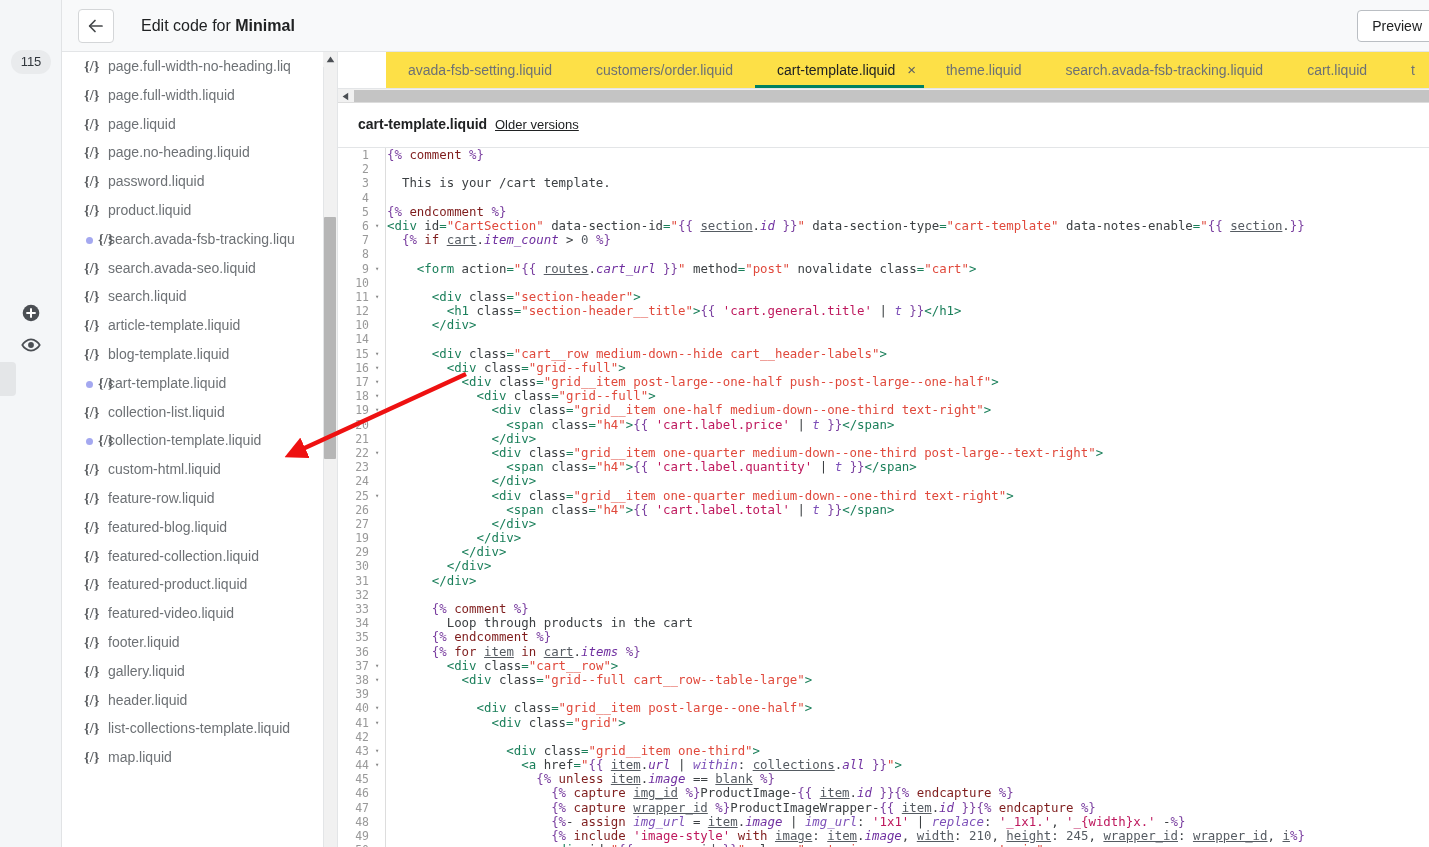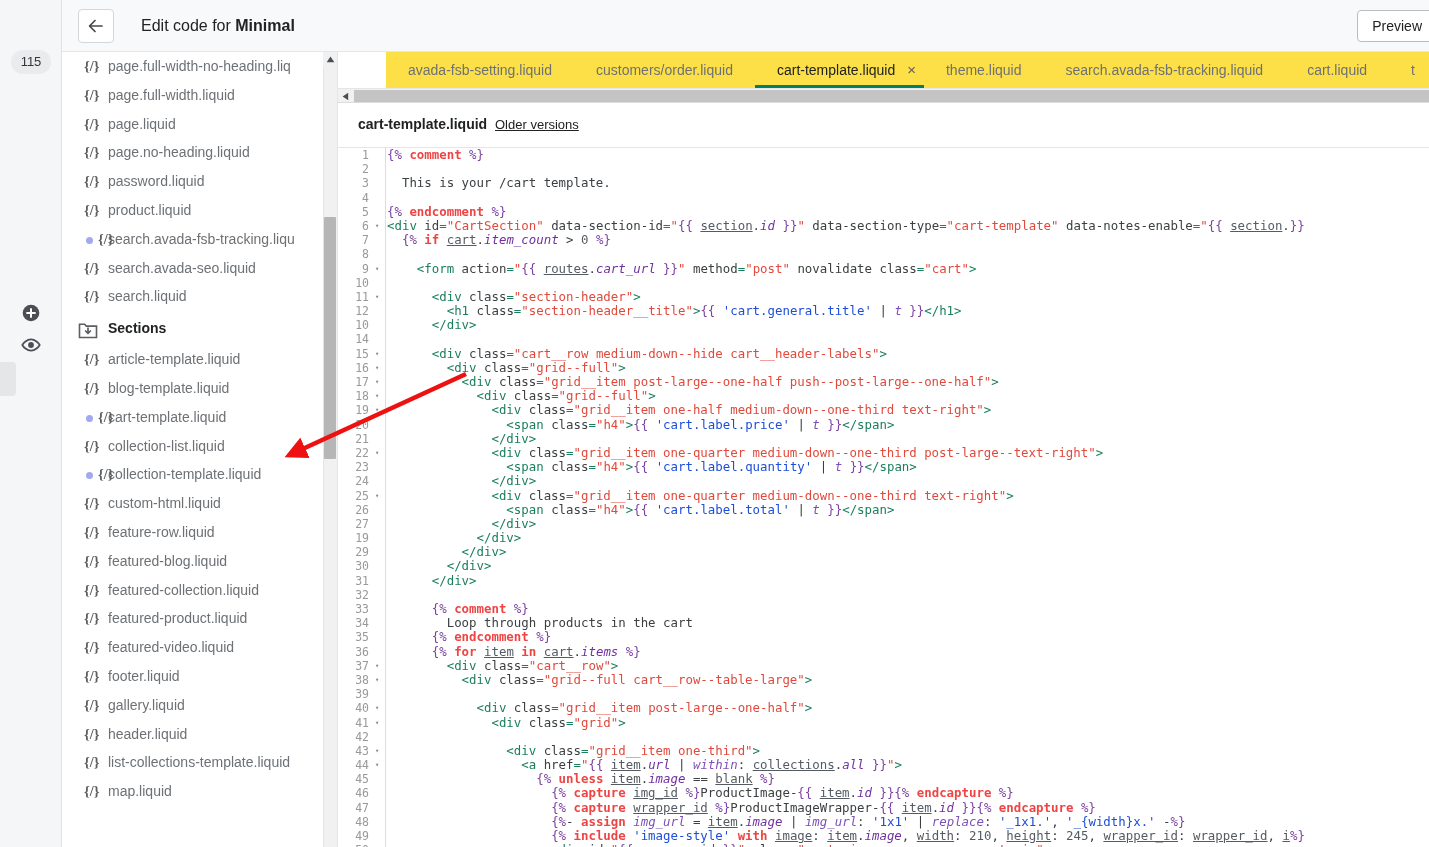--- a/index.html
+++ b/index.html
@@ -154,24 +154,24 @@
     font-family:"DejaVu Sans Mono", monospace; font-size:12.4px;
     white-space:pre; overflow:hidden;
   }
   .cline { height:14.2px; line-height:14.2px; }
 
   
   .t-tag    { color:#1a7f5a; }
   .t-attr   { color:#1a7f5a; }
   .t-str    { color:#e0493c; }
   .t-liq    { color:#7a3fa0; }
-  .t-kw     { color:#ef4444; font-weight:700; }
+  .t-kw     { color:#7f1d1d; font-weight:400; }
   .t-var    { color:#555b62;text-decoration:underline; }
   .t-prop   { color:#6f2fa0; font-style:italic; }
-  .t-sq     { color:#1d4ed8; }
+  .t-sq     { color:#be185d; }
   .t-num    { color:#555b62; }
   .t-plain  { color:#3c4043; }
   .t-filt   { color:#7d50b8; font-style:italic; }
   .t-punc   { color:#3c4043; }
 
   
   #arrow { position:absolute; left:0; top:0; width:1429px; height:847px; pointer-events:none; }
 </style>
 </head>
 <body>
@@ -210,24 +210,20 @@
   <div id="filelist">
       <div class="frow"><span class="brace">{/}</span><span>page.full-width-no-heading.liq</span></div>
       <div class="frow"><span class="brace">{/}</span><span>page.full-width.liquid</span></div>
       <div class="frow"><span class="brace">{/}</span><span>page.liquid</span></div>
       <div class="frow"><span class="brace">{/}</span><span>page.no-heading.liquid</span></div>
       <div class="frow"><span class="brace">{/}</span><span>password.liquid</span></div>
       <div class="frow"><span class="brace">{/}</span><span>product.liquid</span></div>
       <div class="frow haddot"><span class="dot"></span><span class="brace">{/}</span><span>search.avada-fsb-tracking.liqu</span></div>
       <div class="frow"><span class="brace">{/}</span><span>search.avada-seo.liquid</span></div>
       <div class="frow"><span class="brace">{/}</span><span>search.liquid</span></div>
-      <div class="sect-head"><span class="foldericon"><svg width="20" height="20" viewBox="0 0 20 20">
-            <path d="M1.5 4.2h5.2l1.6 1.9h10.2v11.4H1.5z" fill="#fff" stroke="#5c5f62" stroke-width="1.6"></path>
-            <path d="M10 8v5.2M7.6 11l2.4 2.4L12.4 11" fill="none" stroke="#5c5f62" stroke-width="1.7" stroke-linecap="round" stroke-linejoin="round"></path>
-          </svg></span><span>Sections</span></div>
       <div class="frow"><span class="brace">{/}</span><span>article-template.liquid</span></div>
       <div class="frow"><span class="brace">{/}</span><span>blog-template.liquid</span></div>
       <div class="frow haddot"><span class="dot"></span><span class="brace">{/}</span><span>cart-template.liquid</span></div>
       <div class="frow"><span class="brace">{/}</span><span>collection-list.liquid</span></div>
       <div class="frow haddot"><span class="dot"></span><span class="brace">{/}</span><span>collection-template.liquid</span></div>
       <div class="frow"><span class="brace">{/}</span><span>custom-html.liquid</span></div>
       <div class="frow"><span class="brace">{/}</span><span>feature-row.liquid</span></div>
       <div class="frow"><span class="brace">{/}</span><span>featured-blog.liquid</span></div>
       <div class="frow"><span class="brace">{/}</span><span>featured-collection.liquid</span></div>
       <div class="frow"><span class="brace">{/}</span><span>featured-product.liquid</span></div>

